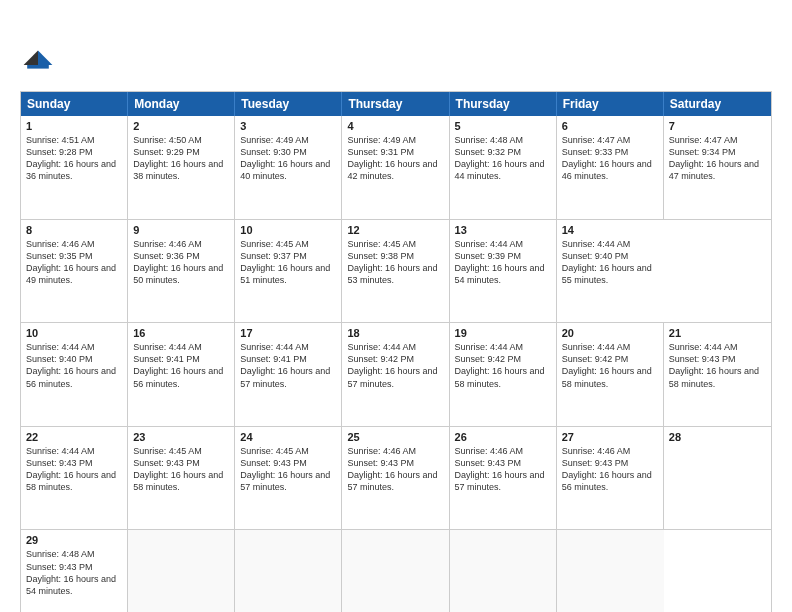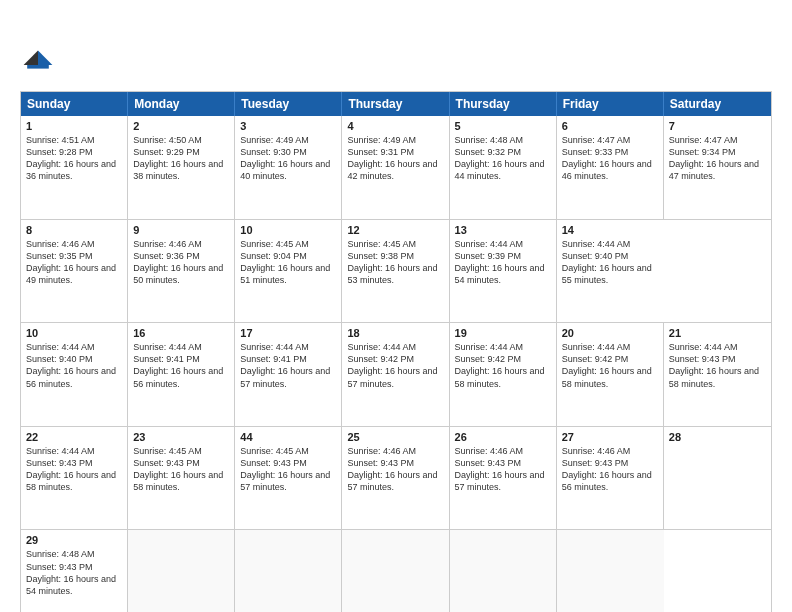--- a/index.html
+++ b/index.html
@@ -202,21 +202,21 @@
           </div>
           <div class="cal-cell">
             <div class="day-num">9</div>
             <div class="cell-info">Sunrise: 4:46 AM
 Sunset: 9:36 PM
 Daylight: 16 hours and 50 minutes.</div>
           </div>
           <div class="cal-cell">
             <div class="day-num">10</div>
             <div class="cell-info">Sunrise: 4:45 AM
-Sunset: 9:04 PM
+Sunset: 9:37 PM
 Daylight: 16 hours and 51 minutes.</div>
           </div>
           <div class="cal-cell">
             <div class="day-num">12</div>
             <div class="cell-info">Sunrise: 4:45 AM
 Sunset: 9:38 PM
 Daylight: 16 hours and 53 minutes.</div>
           </div>
           <div class="cal-cell">
             <div class="day-num">13</div>
@@ -282,21 +282,21 @@
 Sunset: 9:43 PM
 Daylight: 16 hours and 58 minutes.</div>
           </div>
           <div class="cal-cell">
             <div class="day-num">23</div>
             <div class="cell-info">Sunrise: 4:45 AM
 Sunset: 9:43 PM
 Daylight: 16 hours and 58 minutes.</div>
           </div>
           <div class="cal-cell">
-            <div class="day-num">44</div>
+            <div class="day-num">24</div>
             <div class="cell-info">Sunrise: 4:45 AM
 Sunset: 9:43 PM
 Daylight: 16 hours and 57 minutes.</div>
           </div>
           <div class="cal-cell">
             <div class="day-num">25</div>
             <div class="cell-info">Sunrise: 4:46 AM
 Sunset: 9:43 PM
 Daylight: 16 hours and 57 minutes.</div>
           </div>

